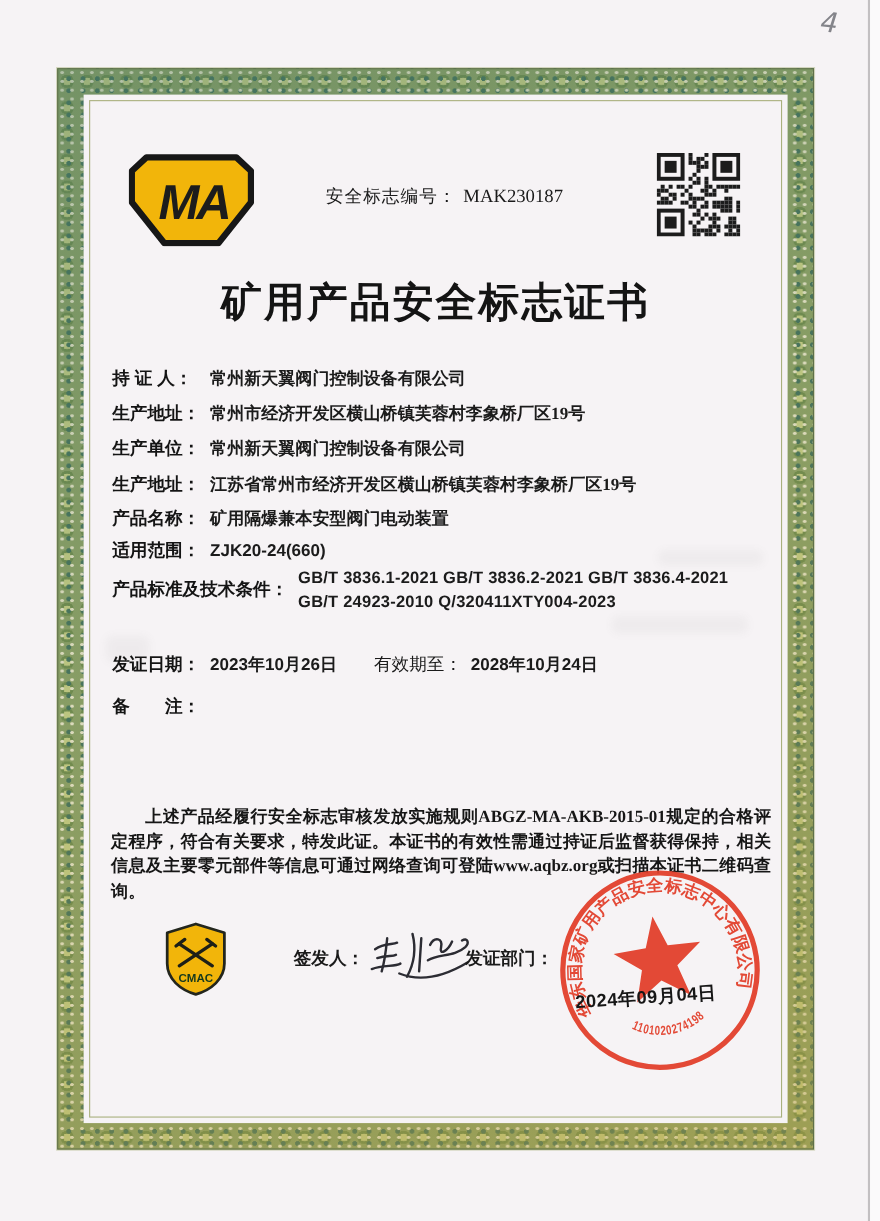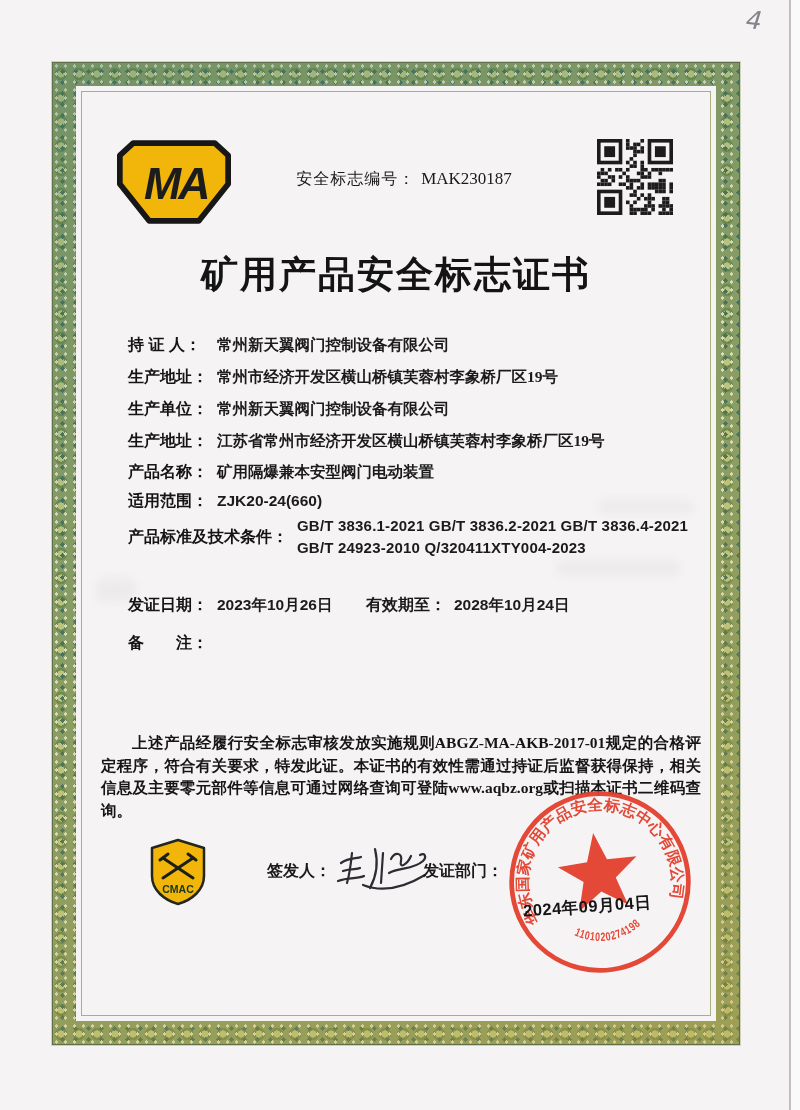--- a/index.html
+++ b/index.html
@@ -35,28 +35,28 @@
   .cert-no{position:absolute;left:60px;top:169px;width:688px;text-align:center;font-size:16px;}
   .cert-no .lbl{font-weight:400;letter-spacing:1px;}
   .cert-no .num{font-family:Liberation Serif, serif;font-size:17px;margin-left:6px;}
   .qr{position:absolute;left:597px;top:139px;width:76px;height:76px;}
   .title{
     position:absolute;left:46px;top:250px;width:700px;text-align:center;
     font-family:"Liberation Serif","DejaVu Serif",serif;font-weight:900;
     font-size:37px;letter-spacing:2px;color:#141414;
   }
   
-  .row{position:absolute;left:128px;display:flex;align-items:flex-end;line-height:20px;}
+  .row{position:absolute;left:102px;display:flex;align-items:flex-end;line-height:20px;}
   .row .lbl{flex:0 0 89px;font-weight:700;font-size:16px;white-space:pre;color:#141414;}
   .row .val{font-weight:700;font-size:15.5px;color:#1b1b1b;}
   .val-k{font-family:"Liberation Serif","DejaVu Serif",serif;}
   .row-std .lbl{flex:0 0 169px;align-self:center;}
   .row-std .val{width:406px;line-height:22px;font-size:15px;letter-spacing:.2px;}
   .row-dates .val1{width:149px;}
-  .row-dates .lbl2{flex:0 0 88px;font-weight:700;font-size:16px;white-space:pre;}
+  .row-dates .lbl2{flex:0 0 88px;font-weight:400;font-size:16px;white-space:pre;}
   
   .statement{
     position:absolute;left:101px;top:732px;width:600px;
     font-family:"Liberation Serif","DejaVu Serif",serif;font-weight:700;
     font-size:15.5px;line-height:22.5px;text-align:justify;text-indent:2em;color:#161616;
   }
   
   .cmac{position:absolute;left:148px;top:838px;width:60px;height:68px;}
   .signer-label,.dept-label{position:absolute;top:861px;font-weight:700;font-size:16px;}
   .signer-label{left:267px;} .dept-label{left:412px;margin-left:11px;}
@@ -274,21 +274,21 @@
   <div class="row row-dates" style="top:595px">
     <span class="lbl">发证日期：</span>
     <span class="val val1">2023年10月26日</span>
     <span class="lbl2">有效期至：</span>
     <span class="val">2028年10月24日</span>
   </div>
   <div class="row" style="top:633px">
     <span class="lbl">备　　注：</span>
   </div>
 
-  <div class="statement">上述产品经履行安全标志审核发放实施规则ABGZ-MA-AKB-2017-01规定的合格评定程序，符合有关要求，特发此证。本证书的有效性需通过持证后监督获得保持，相关信息及主要零元部件等信息可通过网络查询可登陆www.aqbz.org或扫描本证书二维码查询。</div>
+  <div class="statement">上述产品经履行安全标志审核发放实施规则ABGZ-MA-AKB-2015-01规定的合格评定程序，符合有关要求，特发此证。本证书的有效性需通过持证后监督获得保持，相关信息及主要零元部件等信息可通过网络查询可登陆www.aqbz.org或扫描本证书二维码查询。</div>
 
   <div class="cmac">
     <svg viewBox="0 0 60 68" width="60" height="68">
       <path d="M30,2 L56,10 V38 C56,52 44,62 30,66 C16,62 4,52 4,38 V10 Z" style="fill:var(--ma-yellow);stroke:#23261d;stroke-width:2.5;stroke-linejoin:round"></path>
       <g stroke="#1d1f17" stroke-width="3" stroke-linecap="round">
         <path d="M15,20 L45,40" fill="none"></path>
         <path d="M45,20 L15,40" fill="none"></path>
         <path d="M12,22 L20,16" fill="none"></path>
         <path d="M48,22 L40,16" fill="none"></path>
       </g>

